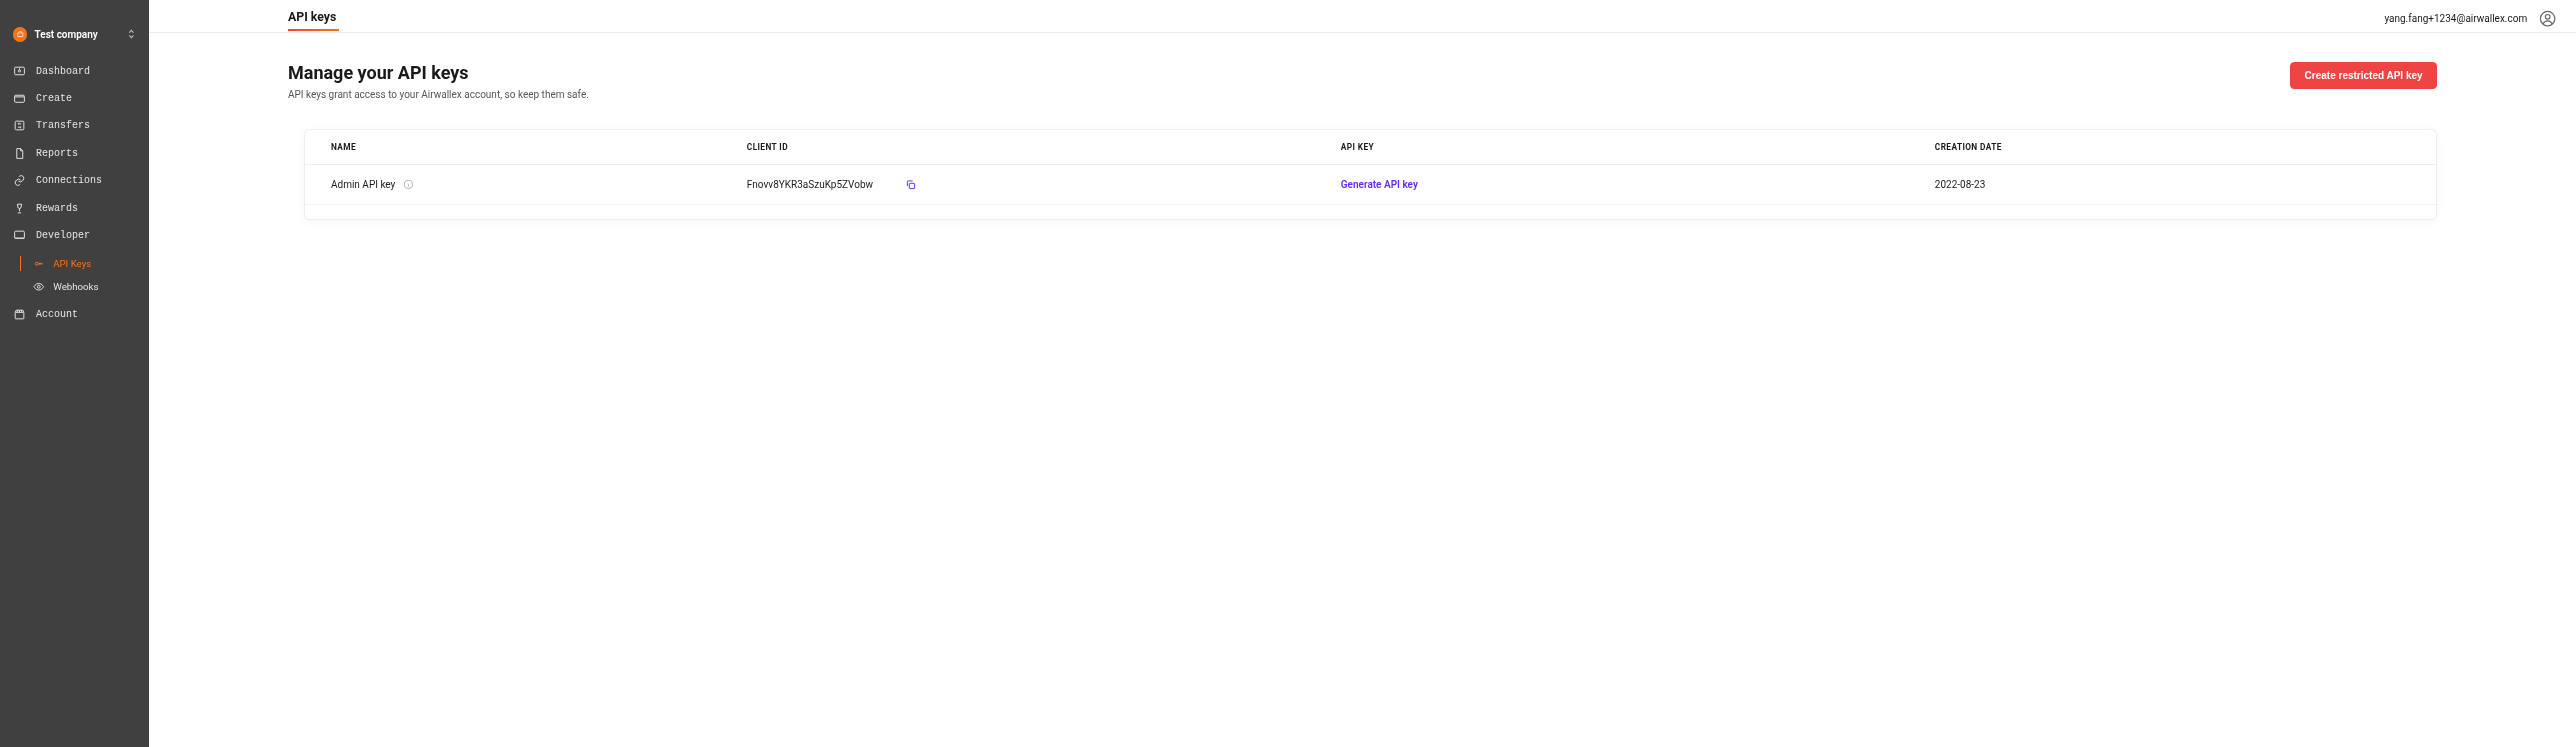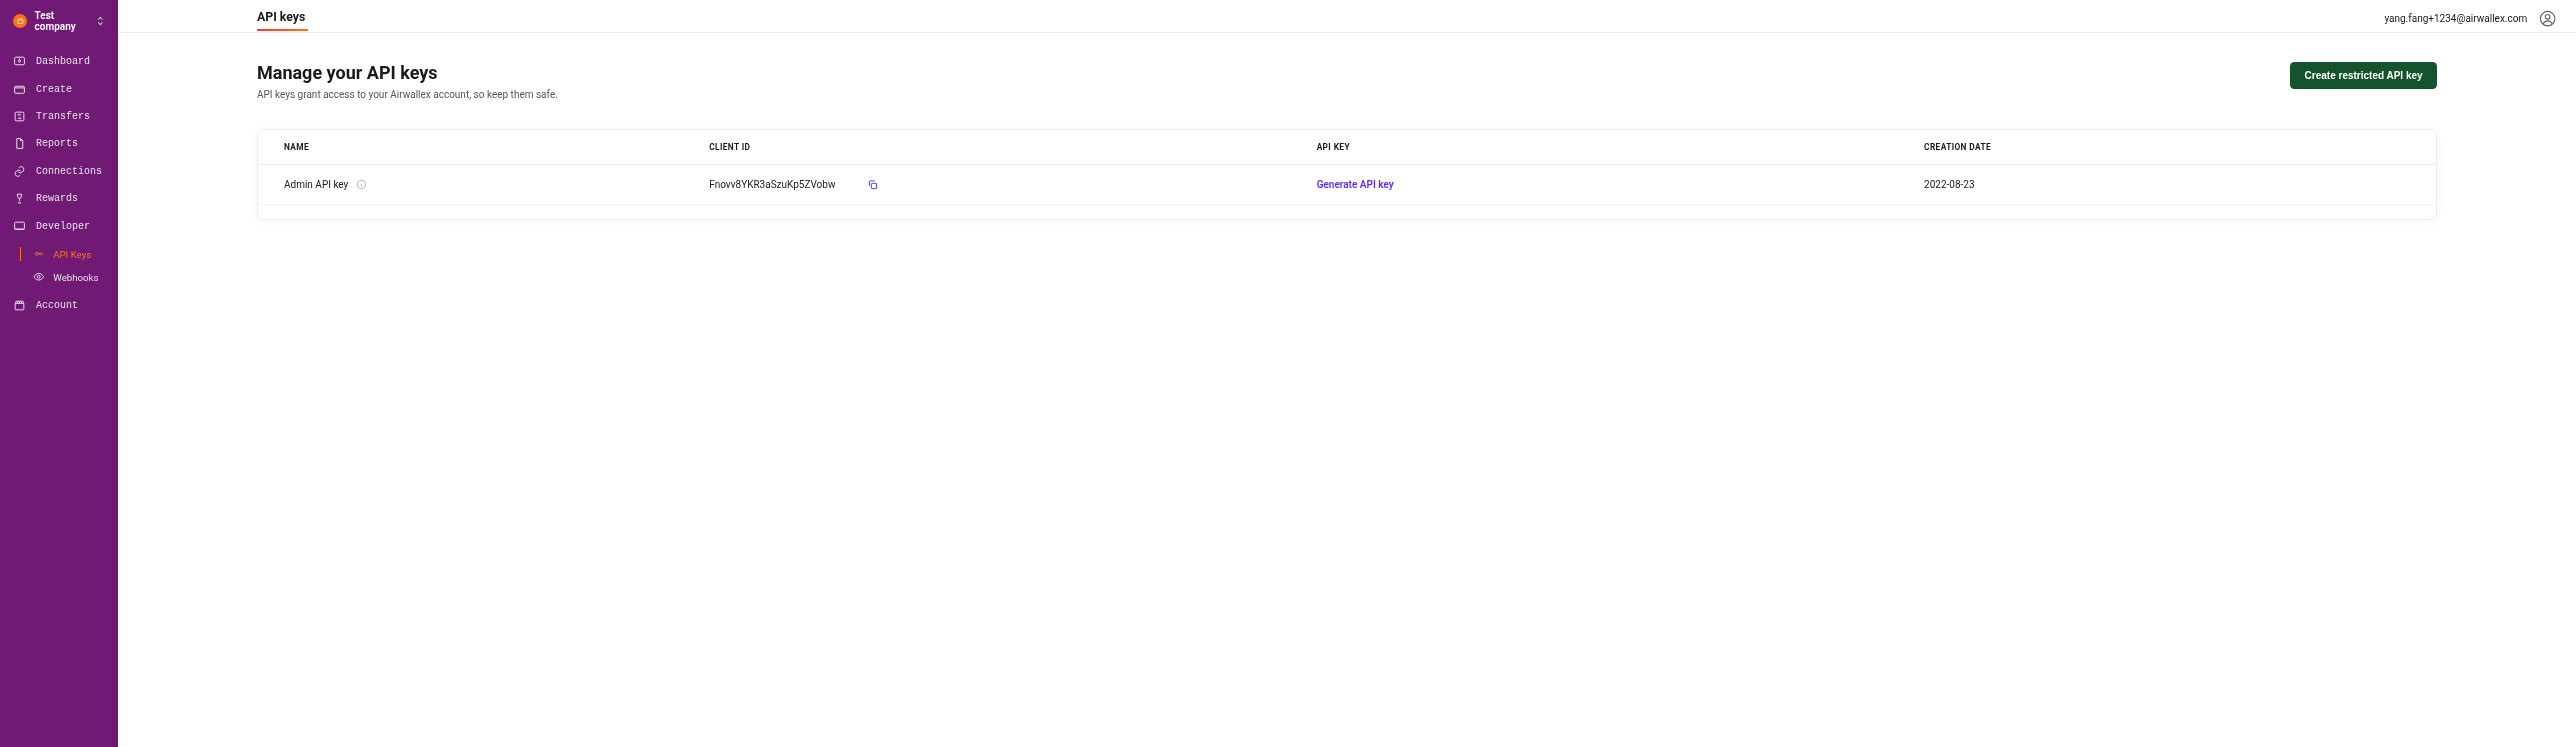--- a/index.html
+++ b/index.html
@@ -8,25 +8,25 @@
       box-sizing: border-box;
     }
     body {
       font-family: -apple-system, BlinkMacSystemFont, "Segoe UI", Roboto, Helvetica, Arial, sans-serif;
       background: #fff;
       color: #1a1a1a;
       display: flex;
       min-height: 100vh;
     }
     .sidebar {
-      width: 118px;
-      background: #701a75;
+      width: 149px;
+      background: #404040;
       color: #fff;
       flex-shrink: 0;
-      padding-top: 3px;
+      padding-top: 20px;
     }
     .company-header {
       display: flex;
       align-items: center;
       padding: 7.2px 13px 13px 13px;
       gap: 7.2px;
       cursor: pointer;
     }
     .company-logo {
       width: 14.4px;
@@ -172,34 +172,35 @@
       font-size: 18px;
       font-weight: 700;
       margin-bottom: 5.8px;
     }
     .page-subtitle {
       font-size: 10px;
       color: #555;
     }
     .create-btn {
       margin-left: auto;
-      background: #14532d;
+      background: #ef4444;
       color: #fff;
       border: none;
       border-radius: 4.3px;
       padding: 8px 14.4px;
       font-size: 10px;
       font-weight: 600;
       cursor: pointer;
     }
     .card {
       border: 0.7px solid #eee;
       border-radius: 5.8px;
       box-shadow: 0 1.4px 8.7px rgba(0,0,0,0.04);
       overflow: hidden;
+      margin-left: 16px;
     }
     .table-header, .table-row {
       display: grid;
       grid-template-columns: 1.05fr 1.5fr 1.5fr 1.2fr;
       padding: 0 26px;
       align-items: center;
     }
     .table-header {
       height: 35px;
       border-bottom: 0.7px solid #eee;

